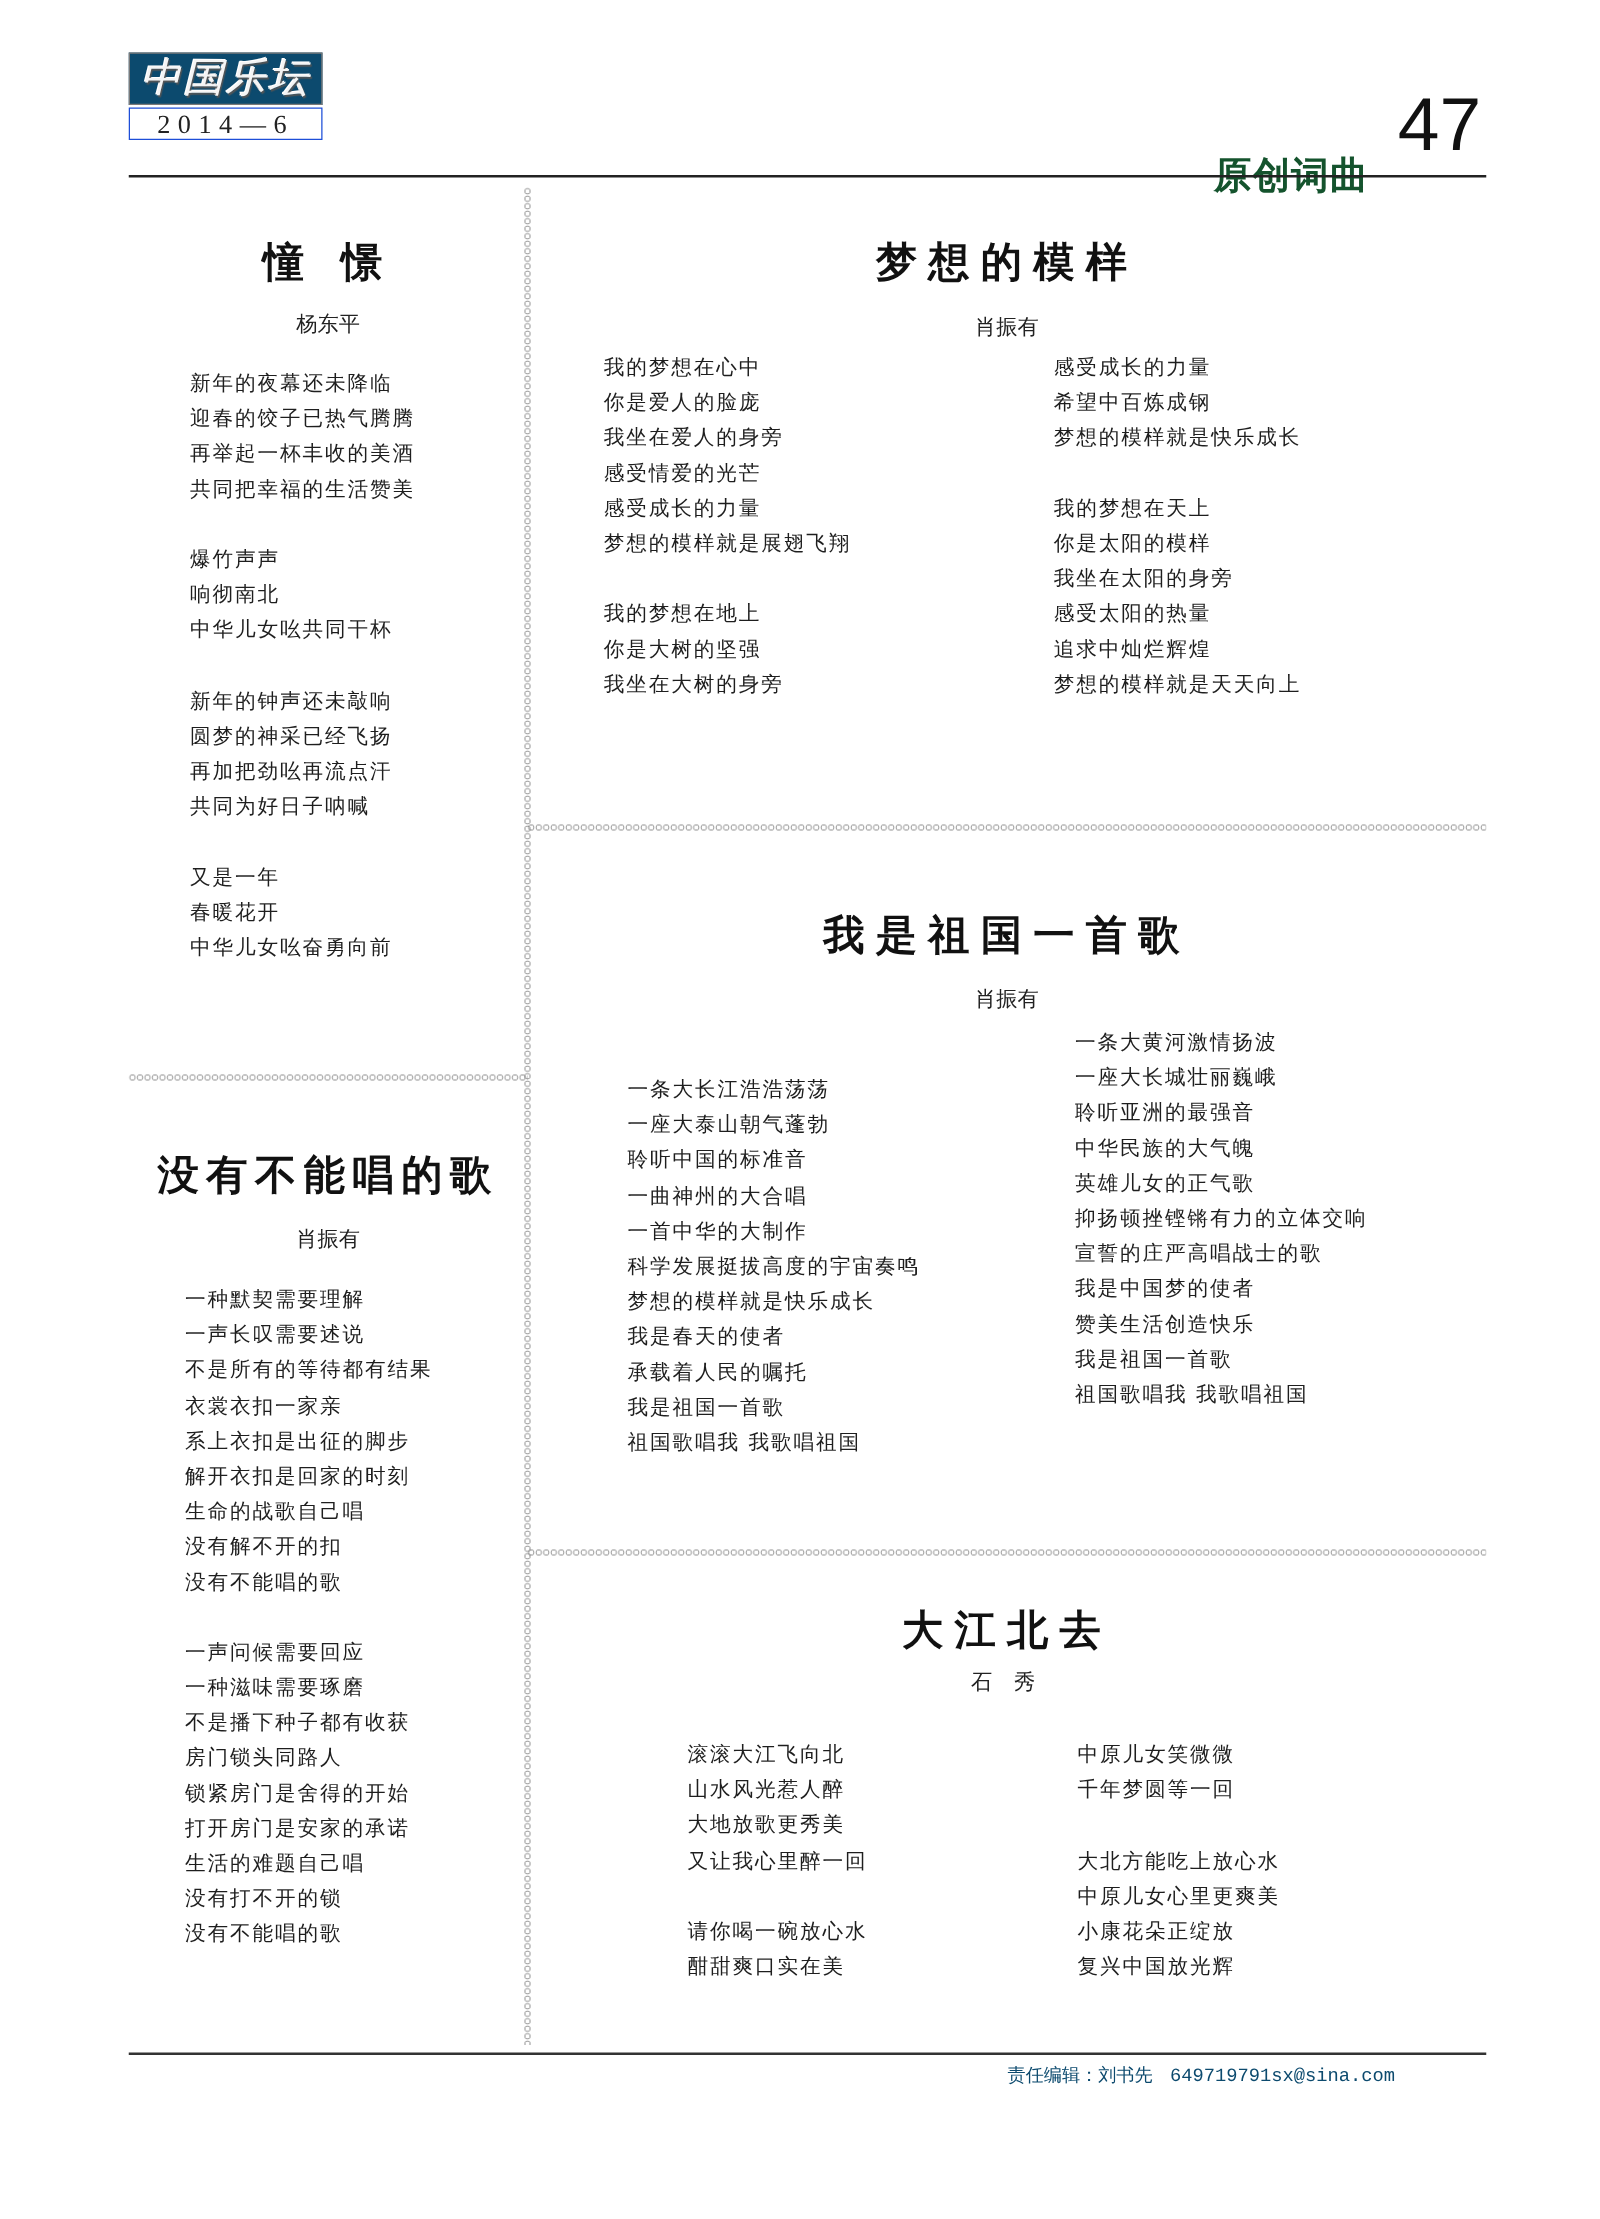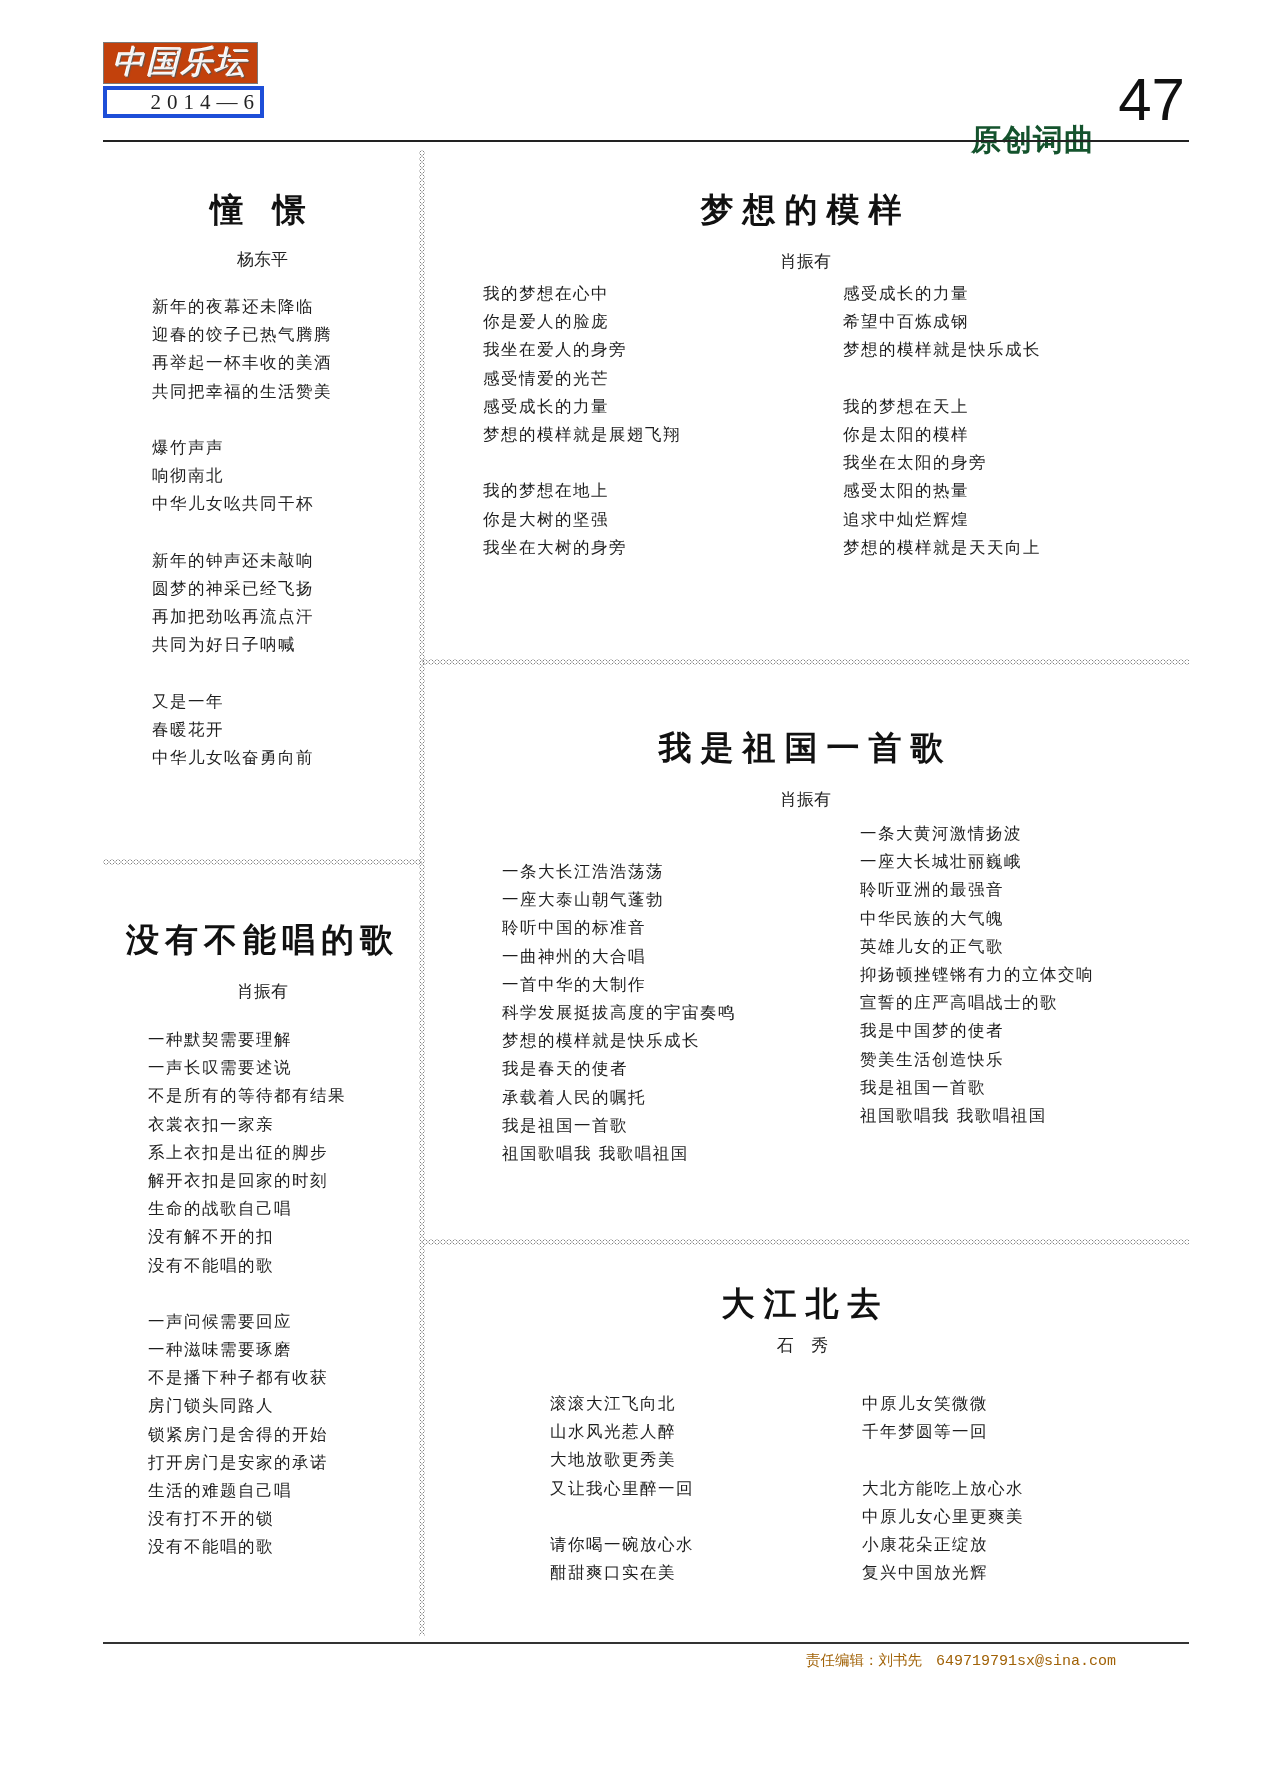--- a/index.html
+++ b/index.html
@@ -1,27 +1,27 @@
 <!DOCTYPE html>
 <html><head>
 <meta charset="utf-8">
 <style>
   html, body { margin: 0; padding: 0; background: #ffffff; }
   body { width: 1280px; height: 1775px; position: relative; overflow: hidden;
          font-family: "DejaVu Serif", "Liberation Serif", serif; color: #1e1e1e; }
   .abs { position: absolute; }
 
   
-  .logo-box { left: 103px; top: 42px; width: 153px; height: 40px; background: #c2410c;
+  .logo-box { left: 103px; top: 42px; width: 153px; height: 40px; background: #0c4a6e;
               border: 1px solid #7a7a7a; display: flex; align-items: center; justify-content: center;
               font-family: "DejaVu Serif", serif; font-size: 32px; color: #f4f4f4; letter-spacing: 2px;
               text-shadow: 1px 1px 1px #555, -1px -1px 0 #ffffff; font-style: italic; }
-  .issue-box { left: 103px; top: 86px; width: 153px; height: 24px; border: 4px solid #1d4ed8;
+  .issue-box { left: 103px; top: 86px; width: 153px; height: 24px; border: 1px solid #1d4ed8;
                font-family: "Liberation Serif", serif; font-size: 21px; line-height: 24px;
-               text-align: right; letter-spacing: 6px; color: #222; }
+               text-align: center; letter-spacing: 6px; color: #222; }
   .header-line { left: 103px; top: 140px; width: 1086px; height: 2px; background: #222; }
   .section-title { right: 185px; top: 88px; font-family: "DejaVu Sans", sans-serif; font-weight: bold;
                    font-size: 30px; color: #14532d; letter-spacing: 1px; margin-top: 32px; }
   .page-number { right: 95px; top: 70px; font-family: "Liberation Sans", sans-serif; font-size: 60px;
                  line-height: 60px; color: #111; }
 
   
   .chain-v { width: 8px; background-image: radial-gradient(circle, transparent 1.6px, #7e7e7e 2.1px, transparent 2.8px);
              background-size: 8px 6px; background-repeat: repeat-y; }
   .chain-h { height: 8px; background-image: radial-gradient(circle, transparent 1.6px, #7e7e7e 2.1px, transparent 2.8px);
@@ -32,21 +32,21 @@
                 letter-spacing: 9px; color: #111; text-align: center; white-space: nowrap; }
   .poem-author { position: absolute; font-family: "DejaVu Sans", sans-serif; font-size: 17px;
                  color: #222; text-align: center; white-space: nowrap; }
   .poem-lines { position: absolute; font-family: "DejaVu Serif", serif; font-size: 16.5px;
                 line-height: 28.2px; color: #1e1e1e; letter-spacing: 1.5px; white-space: nowrap; }
   .poem-lines .line { display: block; height: 28.2px; }
   .poem-lines .gap { display: block; height: 28.2px; }
 
   
   .footer-line { left: 103px; top: 1642px; width: 1086px; height: 1.5px; background: #333; }
-  .footer-text { left: 806px; top: 1651px; font-family: "DejaVu Serif", serif; font-size: 14.5px; color: #a16207; white-space: nowrap; }
+  .footer-text { left: 806px; top: 1651px; font-family: "DejaVu Serif", serif; font-size: 14.5px; color: #0c4a6e; white-space: nowrap; }
   .footer-text .email { font-family: "Liberation Mono", monospace; font-size: 15px; margin-left: 14px; }
 </style>
 </head>
 <body>
 
 <div class="abs logo-box">中国乐坛</div>
 <div class="abs issue-box">2014—6</div>
 <div class="abs section-title">原创词曲</div>
 <div class="abs page-number">47</div>
 <div class="abs header-line"></div>

